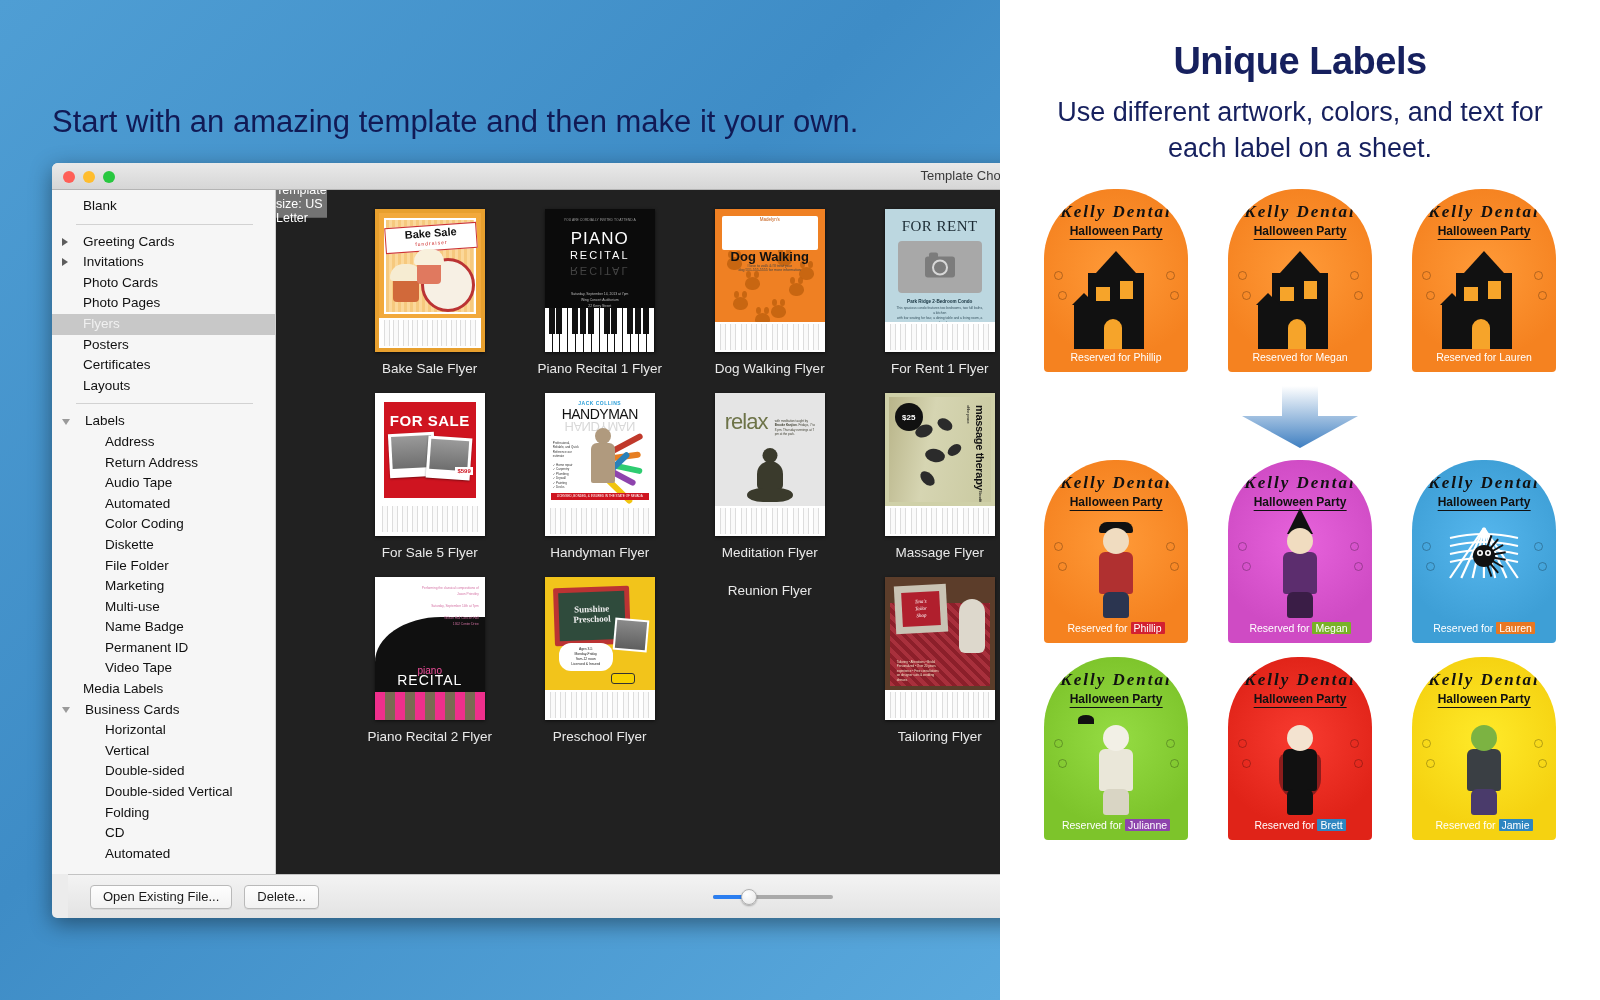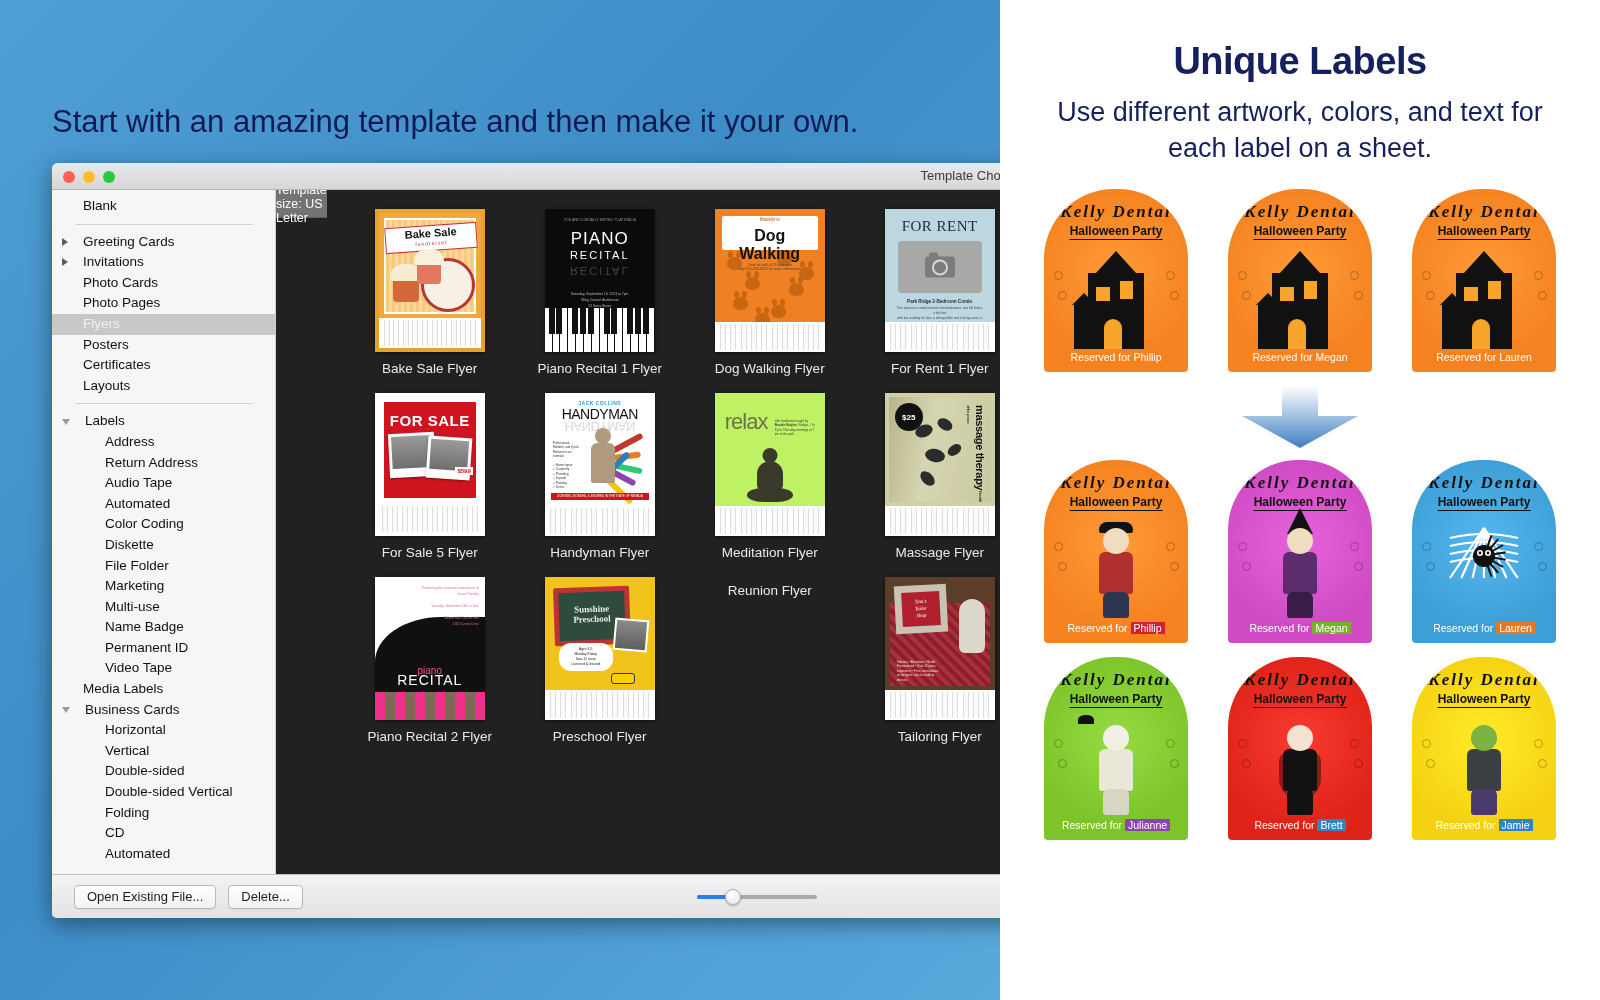--- a/index.html
+++ b/index.html
@@ -132,21 +132,21 @@
   .t-piano1 .ttl .mir { display:block; font-size:11px; letter-spacing:2px; color:#444; transform: scaleY(-1); }
   .t-piano1 .kicker { position:absolute; left:10px; right:10px; top:9px; text-align:center; color:#9a9a9a; font-size:3.4px; }
   .t-piano1 .det { position:absolute; left:14px; right:14px; top:82px; text-align:center; color:#bbb; font-size:3.4px; line-height:6px; }
   .keys { position:absolute; left:0; right:0; bottom:0; height:44px; background:#fff; display:flex; }
   .keys u { flex:1; border-right:1px solid #111; position:relative; display:block; }
   .keys u.b::after { content:""; position:absolute; right:-3px; top:0; width:6px; height:26px; background:#111; z-index:2; }
 
   
   .t-dog { background:#ef8023; }
   .t-dog .card { position:absolute; left:7px; right:7px; top:7px; height:34px; background:#fff; border-radius:2px; text-align:center; }
-  .t-dog .card b { display:block; font-size:16px; margin-top:5px; color:#111; }
+  .t-dog .card b { display:block; font-size:13px; margin-top:27px; color:#111; }
   .t-dog .card s { display:block; font-size:4.5px; text-decoration:none; color:#c2560d; margin-top:1px; }
   .t-dog .card em { display:block; font-size:3.6px; font-style:normal; color:#444; }
   .paw { position:absolute; width:15px; height:13px; background:#c2620f; border-radius:50% 50% 45% 45%; opacity:.85; }
   .paw::before, .paw::after { content:""; position:absolute; top:-6px; width:5px; height:7px; background:#c2620f; border-radius:50%; }
   .paw::before { left:1px; } .paw::after { right:1px; }
 
   
   .t-rent { background:#bcd7e0; }
   .t-rent .hdr { position:absolute; left:0; right:0; top:9px; text-align:center; font-size:15px;
     font-family:"Liberation Serif", serif; color:#1b2a33; letter-spacing:.5px; }
@@ -174,21 +174,21 @@
   .t-handy .k { position:absolute; left:0; right:0; top:7px; text-align:center; font-size:5px; color:#2b9fd8; font-weight:bold; letter-spacing:.5px; }
   .t-handy .h1 { position:absolute; left:0; right:0; top:13px; text-align:center; font-size:14px; color:#111; letter-spacing:-.5px; }
   .t-handy .h2 { position:absolute; left:0; right:0; top:26px; text-align:center; font-size:13px; color:#d8d8d8; letter-spacing:-.5px; transform:scaleY(-1); }
   .t-handy .person { position:absolute; left:46px; top:50px; width:24px; height:40px; background:#b09a7e; border-radius:6px 6px 2px 2px; }
   .t-handy .person::before { content:""; position:absolute; left:4px; top:-15px; width:16px; height:16px; border-radius:50%; background:#b09a7e; }
   .arm { position:absolute; height:6px; border-radius:3px; transform-origin: left center; }
   .t-handy .list { position:absolute; left:8px; top:48px; font-size:3px; color:#333; line-height:4.4px; }
   .t-handy .redbar { position:absolute; left:6px; right:6px; bottom:36px; height:7px; background:#cf1420; color:#fff; font-size:3px; text-align:center; line-height:7px; }
 
   
-  .t-med { background:#bef264; }
+  .t-med { background:#e5e5e5; }
   .t-med .relax { position:absolute; left:10px; top:16px; font-size:22px; color:#6d7348; font-family:"Liberation Sans",sans-serif; letter-spacing:-1px; }
   .t-med .txt { position:absolute; right:8px; top:26px; width:42px; font-size:3px; color:#3e3e30; line-height:4.4px; }
   .t-med .yogi { position:absolute; left:50%; bottom:34px; transform:translateX(-50%); width:46px; height:54px; }
   .t-med .yogi .head { position:absolute; left:50%; top:0; transform:translateX(-50%); width:15px; height:15px; background:#3a3a2c; border-radius:50%; }
   .t-med .yogi .body { position:absolute; left:50%; top:13px; transform:translateX(-50%); width:26px; height:30px; background:#3a3a2c; border-radius:13px 13px 6px 6px; }
   .t-med .yogi .legs { position:absolute; left:0; bottom:0; width:46px; height:14px; background:#3a3a2c; border-radius:23px/10px; }
 
   
   .t-mass { background:#cfd0a8; }
   .t-mass .photo { position:absolute; left:4px; right:4px; top:4px; bottom:34px;
@@ -235,21 +235,21 @@
   .t-tail .frame i { display:block; width:100%; height:100%; background:#b01f2d; color:#fff; font-size:5px;
     text-align:center; padding-top:6px; line-height:7px; font-family:"Liberation Serif",serif; font-style:italic; }
   .t-tail .form { position:absolute; right:10px; top:22px; width:26px; height:54px; background:#ddd8cc; border-radius:13px 13px 6px 6px; }
   .t-tail .txt { position:absolute; left:12px; bottom:38px; width:46px; font-size:3px; color:#f0e2c8; line-height:4.4px; }
 
   
   #bottombar {
     height: 44px; flex: 0 0 44px; position: relative;
     background: linear-gradient(#f3f3f3,#e3e3e3);
     border-top: 1px solid #c3c3c3;
-    display: flex; align-items: center; padding-left: 22px; gap: 12px;
+    display: flex; align-items: center; padding-left: 22px; gap: 12px; margin-left: 16px;
   }
   .btn {
     height: 24px; padding: 0 12px; font-size: 13px; color: #1b1b1b;
     background: linear-gradient(#fefefe,#f2f2f2);
     border: 1px solid #b9b9b9; border-radius: 4px;
     display: flex; align-items: center; box-shadow: 0 1px 0 rgba(0,0,0,.06);
     cursor: default;
   }
   #zoom-slider { position: absolute; left: 645px; top: 50%; transform: translateY(-50%); width: 120px; height: 14px; }
   #zoom-slider .track { position: absolute; left:0; right:0; top:5px; height:4px; background:#a9a9a9; border-radius:2px; }

